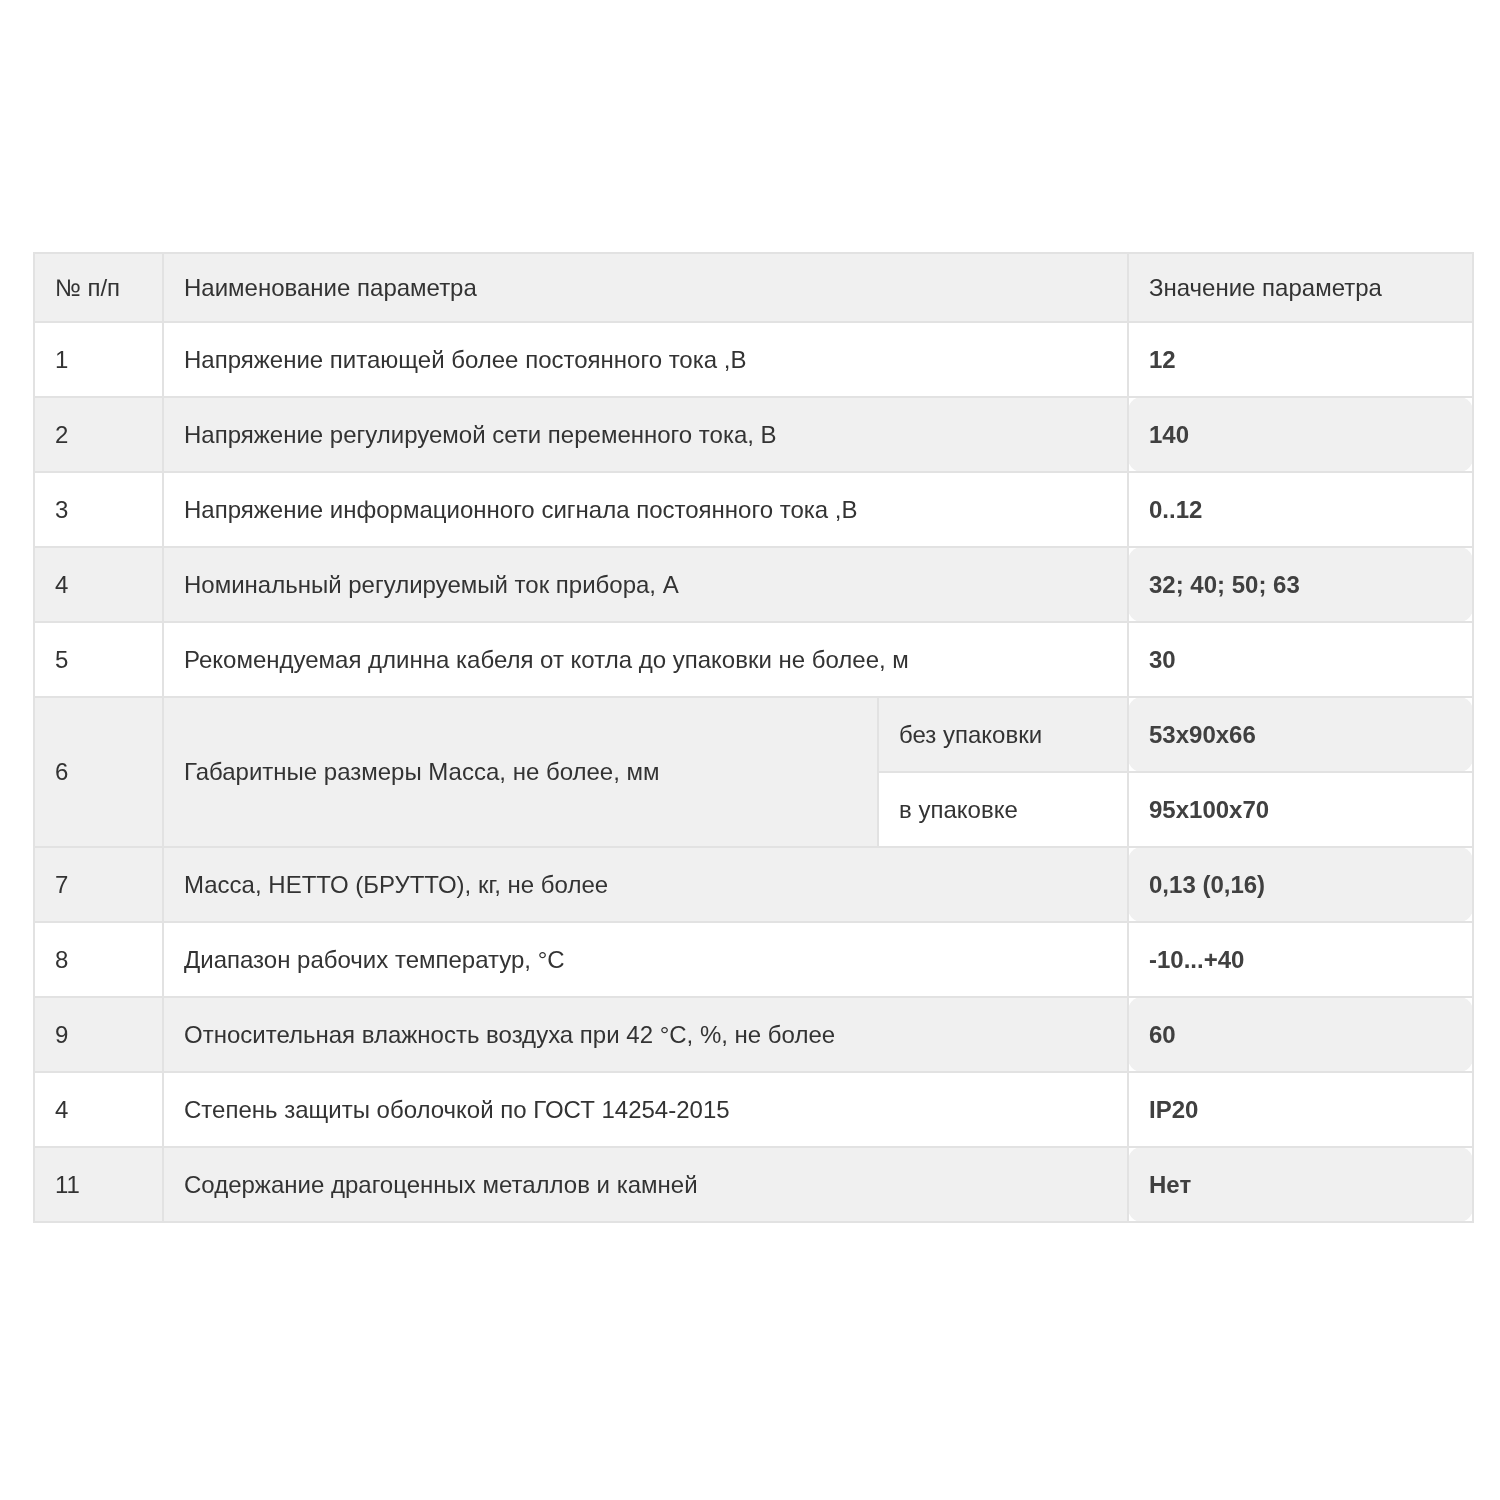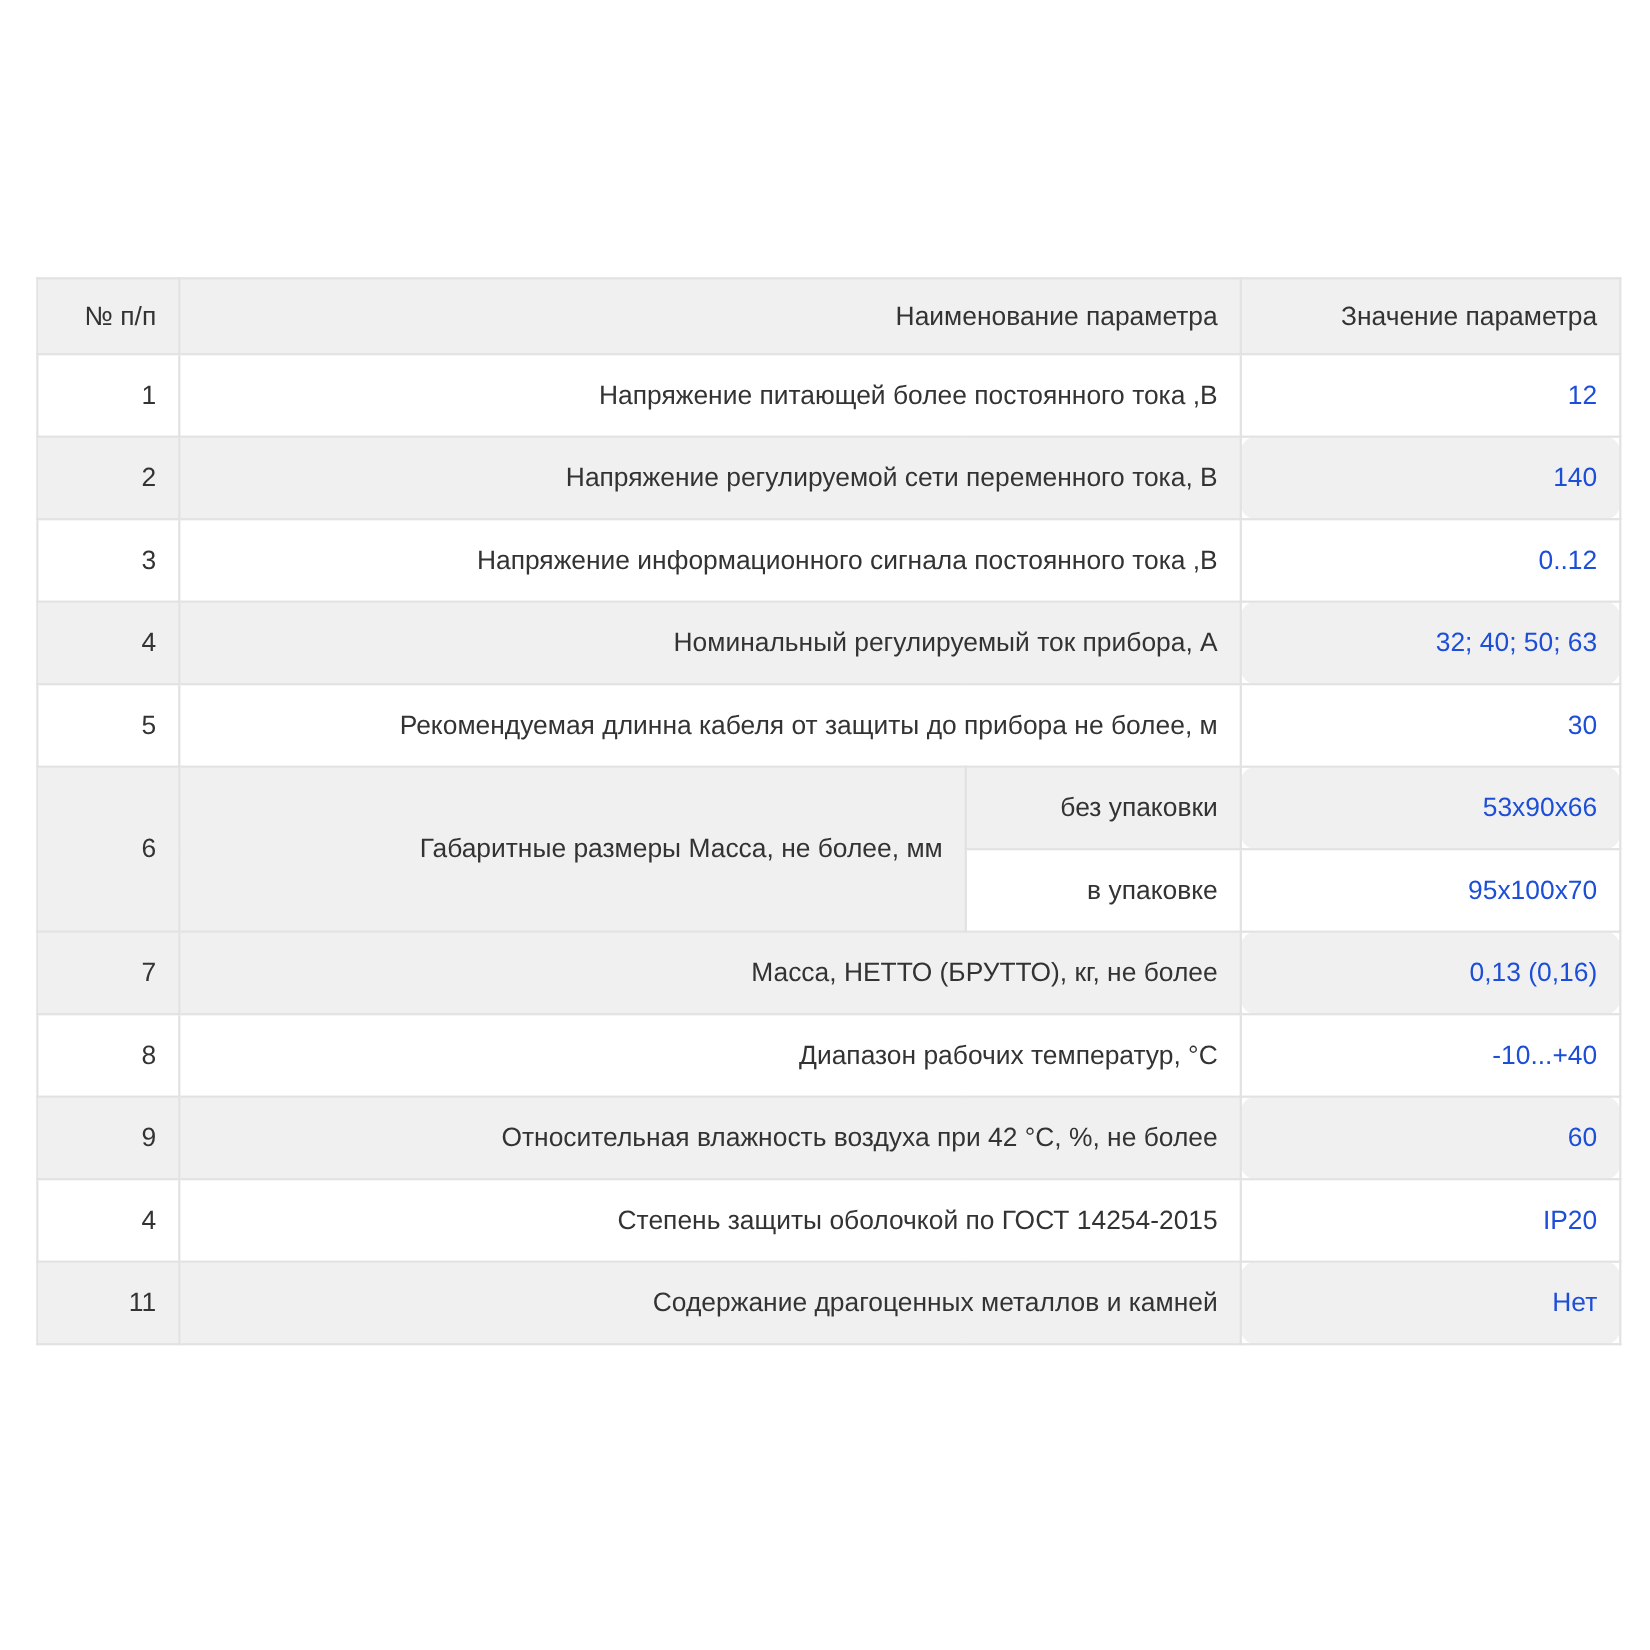--- a/index.html
+++ b/index.html
@@ -24,41 +24,41 @@
     table-layout: fixed;
     width: 100%;
     font-size: 24px;
     color: #333333;
     background: #ffffff;
   }
   table.specs th,
   table.specs td {
     border: 2px solid #e2e2e2;
     padding: 0 20px;
-    text-align: right;
+    text-align: left;
     vertical-align: middle;
     overflow: hidden;
     white-space: nowrap;
   }
   table.specs th {
     font-weight: normal;
     height: 67px;
   }
   table.specs td {
     height: 73px;
   }
   td.shade, th.shade {
     background: #f0f0f0;
   }
   td.num {
     padding-left: 22px;
   }
   td.val {
-    font-weight: normal;
-    color: #1d4ed8;
+    font-weight: bold;
+    color: #404040;
     border-radius: 14px;
   }
   td.vtop {
     vertical-align: top;
     padding-top: 24px;
   }
 </style>
 </head>
 <body>
 
@@ -93,21 +93,21 @@
         <td colspan="2">Напряжение информационного сигнала постоянного тока ,В</td>
         <td class="val">0..12</td>
       </tr>
       <tr>
         <td class="num shade">4</td>
         <td colspan="2" class="shade">Номинальный регулируемый ток прибора, А</td>
         <td class="val shade">32; 40; 50; 63</td>
       </tr>
       <tr>
         <td class="num">5</td>
-        <td colspan="2">Рекомендуемая длинна кабеля от защиты до прибора не более, м</td>
+        <td colspan="2">Рекомендуемая длинна кабеля от котла до упаковки не более, м</td>
         <td class="val">30</td>
       </tr>
       <tr>
         <td class="num shade vtop" rowspan="2">6</td>
         <td class="shade vtop" rowspan="2">Габаритные размеры Масса, не более, мм</td>
         <td class="shade">без упаковки</td>
         <td class="val shade">53x90x66</td>
       </tr>
       <tr>
         <td>в упаковке</td>

